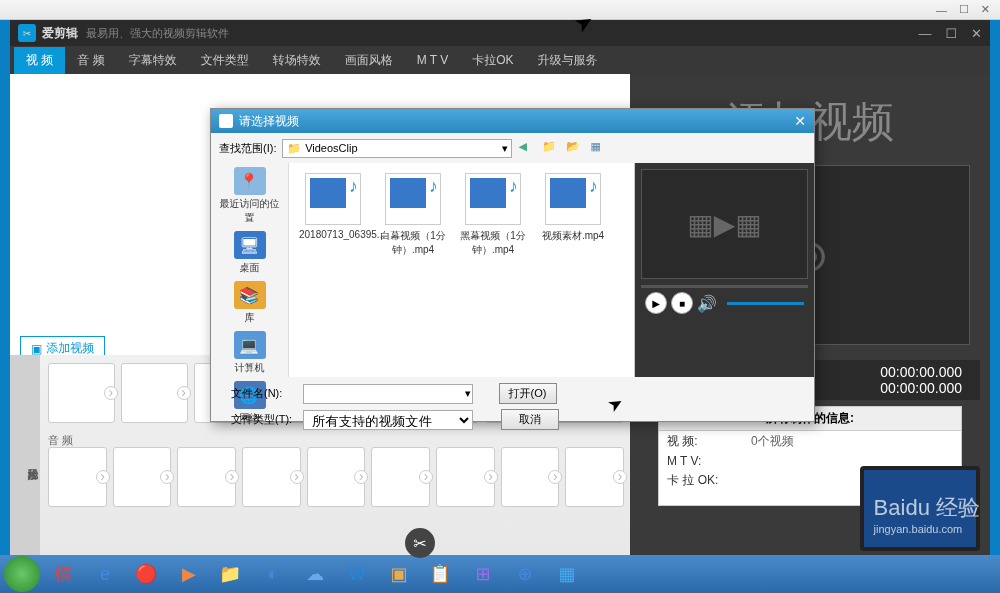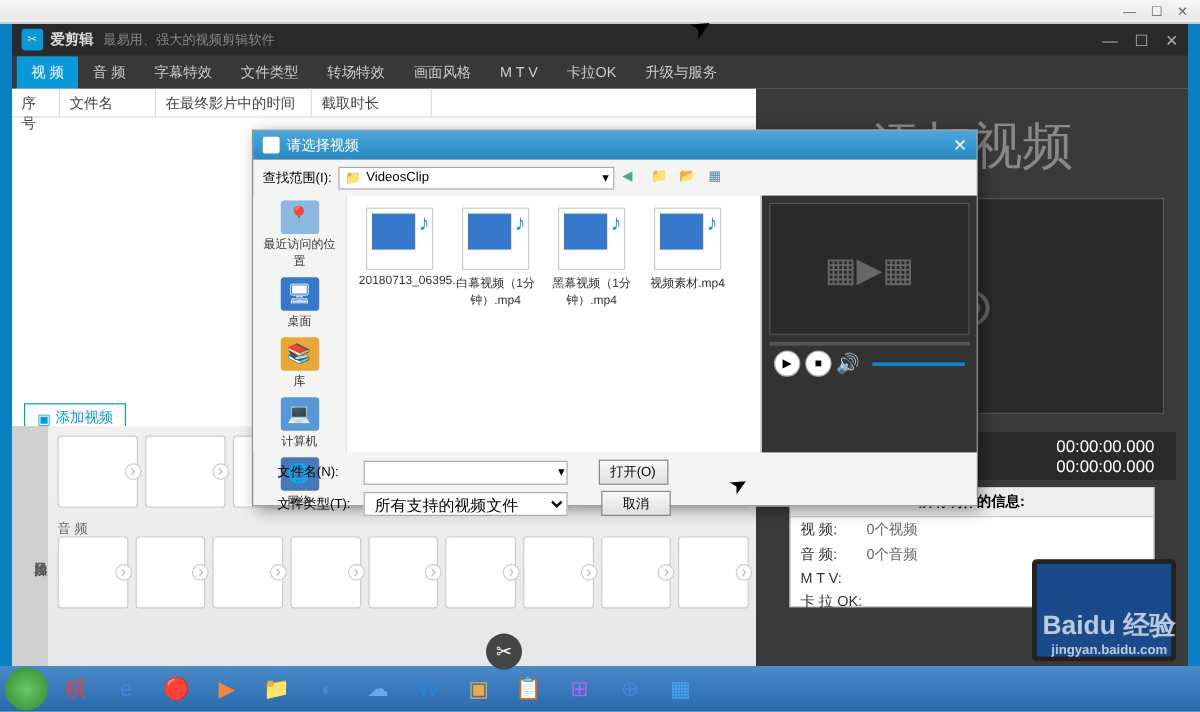--- a/index.html
+++ b/index.html
@@ -50,21 +50,21 @@
     .clip-row2 { display: flex; gap: 6px; padding: 20px 6px 4px 38px; }
     
     
     .preview-text { color: #888; font-size: 42px; text-align: center; padding-top: 20px; font-family: "KaiTi", serif; }
     .preview-box { margin: 15px 20px; height: 180px; background: #2a2a2a; border: 1px solid #555; display: flex; align-items: center; justify-content: center; }
     .film-icon { color: #666; font-size: 45px; }
     .timecodes { text-align: right; padding: 4px 18px; color: #fff; font-size: 14px; font-family: monospace; background: #2a2a2a; margin: 0 10px; }
     .export-btn { margin: 8px 10px; background: #fff; color: #0a99d8; border: 1px solid #0a99d8; padding: 6px; text-align: center; font-size: 13px; font-weight: bold; }
     .info-panel { margin: 6px 28px; background: #fff; border: 1px solid #ccc; height: 100px; font-size: 12px; }
     .info-header { background: #eee; text-align: center; padding: 3px; font-weight: bold; border-bottom: 1px solid #ccc; }
-    .info-row { padding: 2px 8px; display: flex; }
+    .info-row { padding: 2px 8px; display: flex; gap: 29px; }
     .info-label { width: 55px; color: #333; }
     .info-value { color: #666; }
     
     
     .file-dialog { position: absolute; top: 108px; left: 210px; width: 605px; height: 314px; background: #f4f4f4; border: 1px solid #888; box-shadow: 3px 3px 12px rgba(0,0,0,0.4); z-index: 100; }
     .dialog-title { height: 24px; background: linear-gradient(#4aa8de, #2a88be); color: #fff; font-size: 12px; display: flex; align-items: center; padding: 0 8px; }
     .dialog-title .dicon { width: 14px; height: 14px; background: #fff; border-radius: 2px; margin-right: 6px; }
     .dialog-close { margin-left: auto; cursor: pointer; font-size: 14px; }
     .dialog-nav { height: 30px; display: flex; align-items: center; padding: 4px 8px; gap: 6px; font-size: 11px; }
     .nav-combo { border: 1px solid #aaa; background: #fff; padding: 2px 4px; width: 230px; display: flex; align-items: center; gap: 4px; }
@@ -95,21 +95,21 @@
     
     .taskbar { position: absolute; bottom: 0; left: 0; right: 0; height: 38px; background: linear-gradient(#4a8aca, #2a6aaa); display: flex; align-items: center; gap: 4px; padding: 0 4px; }
     .tb-item { width: 38px; height: 30px; border-radius: 3px; display: flex; align-items: center; justify-content: center; font-size: 18px; cursor: pointer; }
     .start-orb { width: 36px; height: 36px; border-radius: 50%; background: radial-gradient(#6ac86a, #2a882a); }
     
     .cursor1 { position: absolute; top: 10px; left: 575px; font-size: 22px; color: #000; transform: rotate(-30deg); z-index: 200; }
     .cursor2 { position: absolute; top: 393px; left: 608px; font-size: 18px; color: #000; transform: rotate(-30deg); z-index: 200; }
     
     .laptop { position: absolute; bottom: 42px; right: 20px; width: 120px; height: 85px; background: #1a4a8a; border: 4px solid #222; border-radius: 4px; z-index: 50; }
     
-    .watermark { position: absolute; bottom: 45px; right: 20px; color: rgba(255,255,255,0.7); font-size: 22px; font-weight: bold; z-index: 60; text-align: center; }
+    .watermark { position: absolute; bottom: 58px; right: 20px; color: rgba(255,255,255,0.7); font-size: 22px; font-weight: normal; z-index: 60; text-align: left; }
     .watermark small { font-size: 11px; display: block; }
     
     .scissors { position: absolute; bottom: 35px; left: 405px; width: 30px; height: 30px; background: #444; border-radius: 50%; display: flex; align-items: center; justify-content: center; color: #fff; z-index: 5; }
   </style>
 </head>
 <body>
 
 <div class="browser-chrome">
   <span>—</span>
   <span>☐</span>
@@ -135,26 +135,20 @@
     <div class="menu-tab">文件类型</div>
     <div class="menu-tab">转场特效</div>
     <div class="menu-tab">画面风格</div>
     <div class="menu-tab">M T V</div>
     <div class="menu-tab">卡拉OK</div>
     <div class="menu-tab">升级与服务</div>
   </div>
 
   <div class="content">
     <div class="left-panel">
-      <div class="table-header">
-        <div class="th th1">序号</div>
-        <div class="th th2">文件名</div>
-        <div class="th th3">在最终影片中的时间</div>
-        <div class="th th4">截取时长</div>
-      </div>
 
       <div class="add-video-btn">
         <span>▣</span>
         <span>添加视频</span>
       </div>
 
       <div class="timeline-area">
         <div class="timeline-sidebar">已添加片段</div>
         <div class="clip-row">
           <div class="clip-slot"></div>
@@ -188,24 +182,20 @@
       </div>
       <div class="timecodes">
         <div>00:00:00.000</div>
         <div>00:00:00.000</div>
       </div>
       <div class="info-panel">
         <div class="info-header">所有制作的信息:</div>
         <div class="info-row">
             <span class="info-label">视  频:</span>
             <span class="info-value">0个视频</span>
-          </div>
-        <div class="info-row">
-            <span class="info-label">音  频:</span>
-            <span class="info-value">0个音频</span>
           </div>
         <div class="info-row">
             <span class="info-label">M  T  V:</span>
             <span class="info-value"></span>
           </div>
         <div class="info-row">
             <span class="info-label">卡 拉 OK:</span>
             <span class="info-value"></span>
           </div>
       </div>

